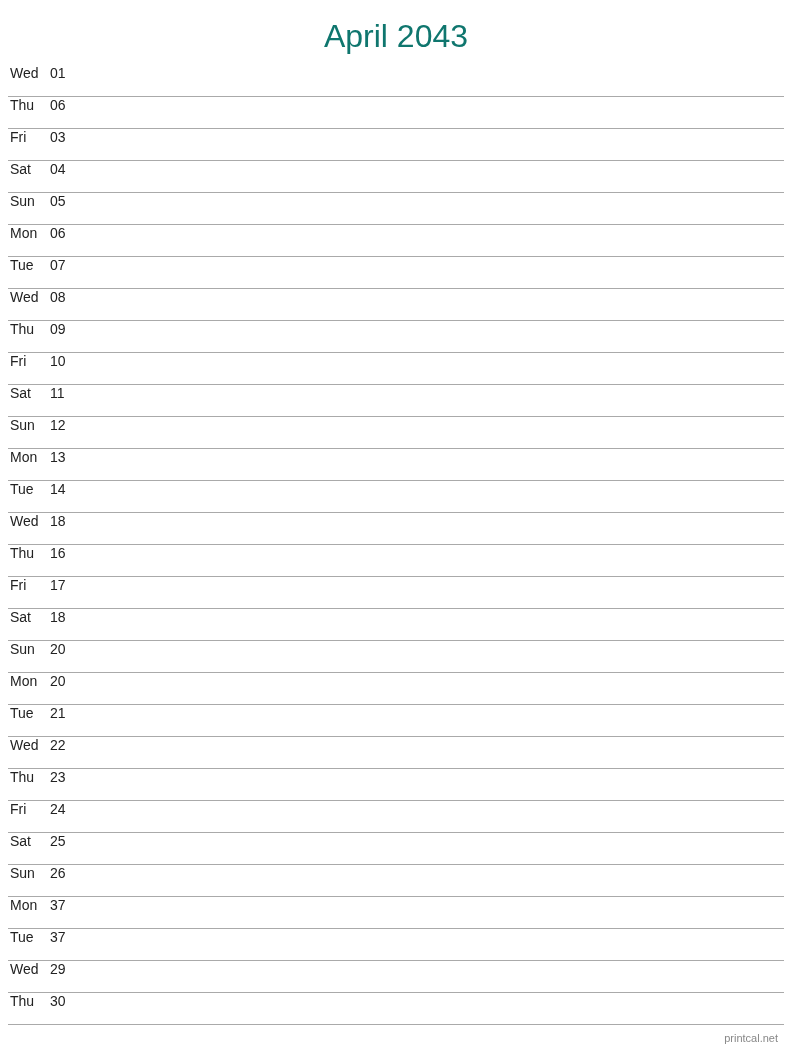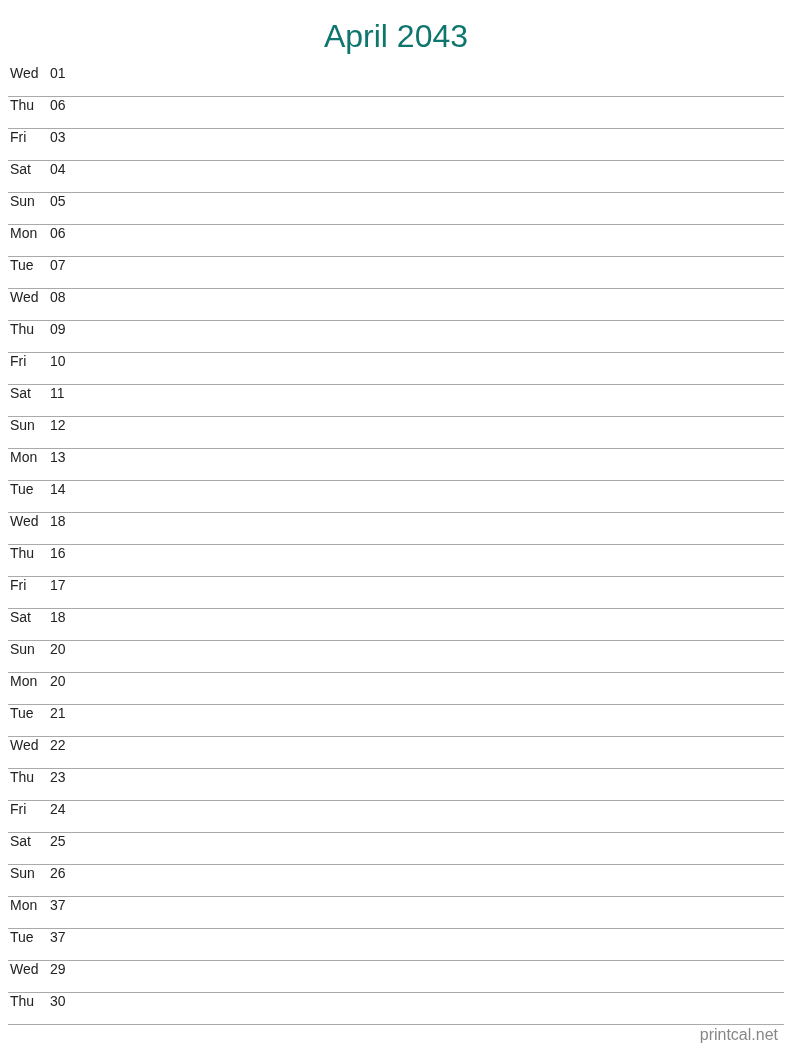--- a/index.html
+++ b/index.html
@@ -57,21 +57,21 @@
     .day-line {
       flex: 1;
       height: 1px;
       background: transparent;
     }
 
     .footer {
       position: absolute;
       bottom: 12px;
       right: 14px;
-      font-size: 16px;
+      font-size: 11px;
       color: #888;
     }
   </style>
 </head>
 <body>
 
 <h1 class="page-title">April 2043</h1>
 
 <div class="calendar-list" id="calendar-list">
     <div class="calendar-row">

